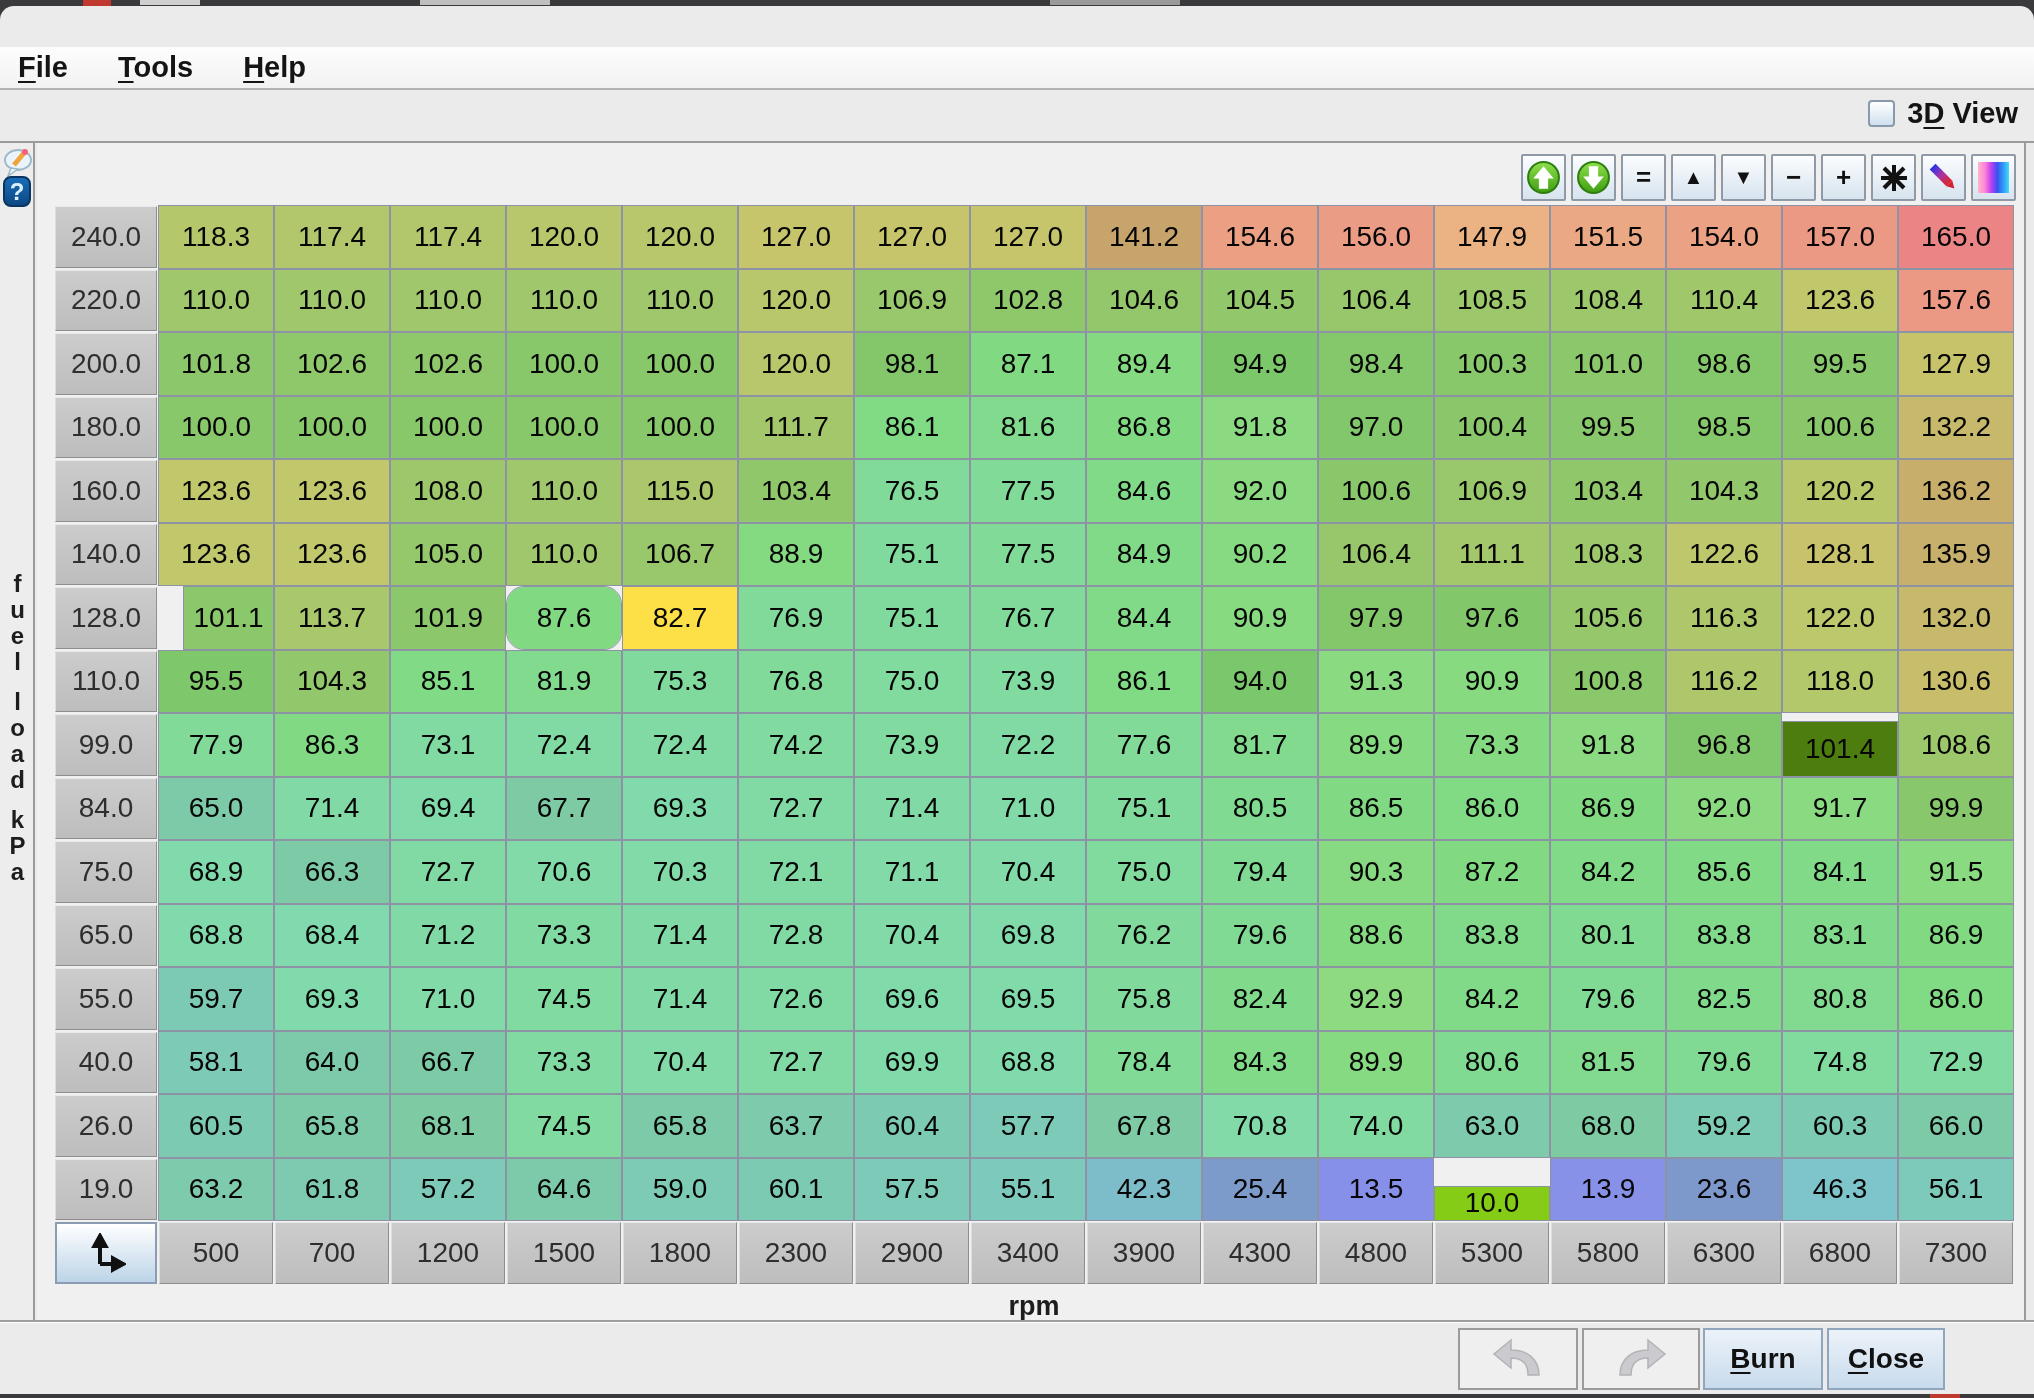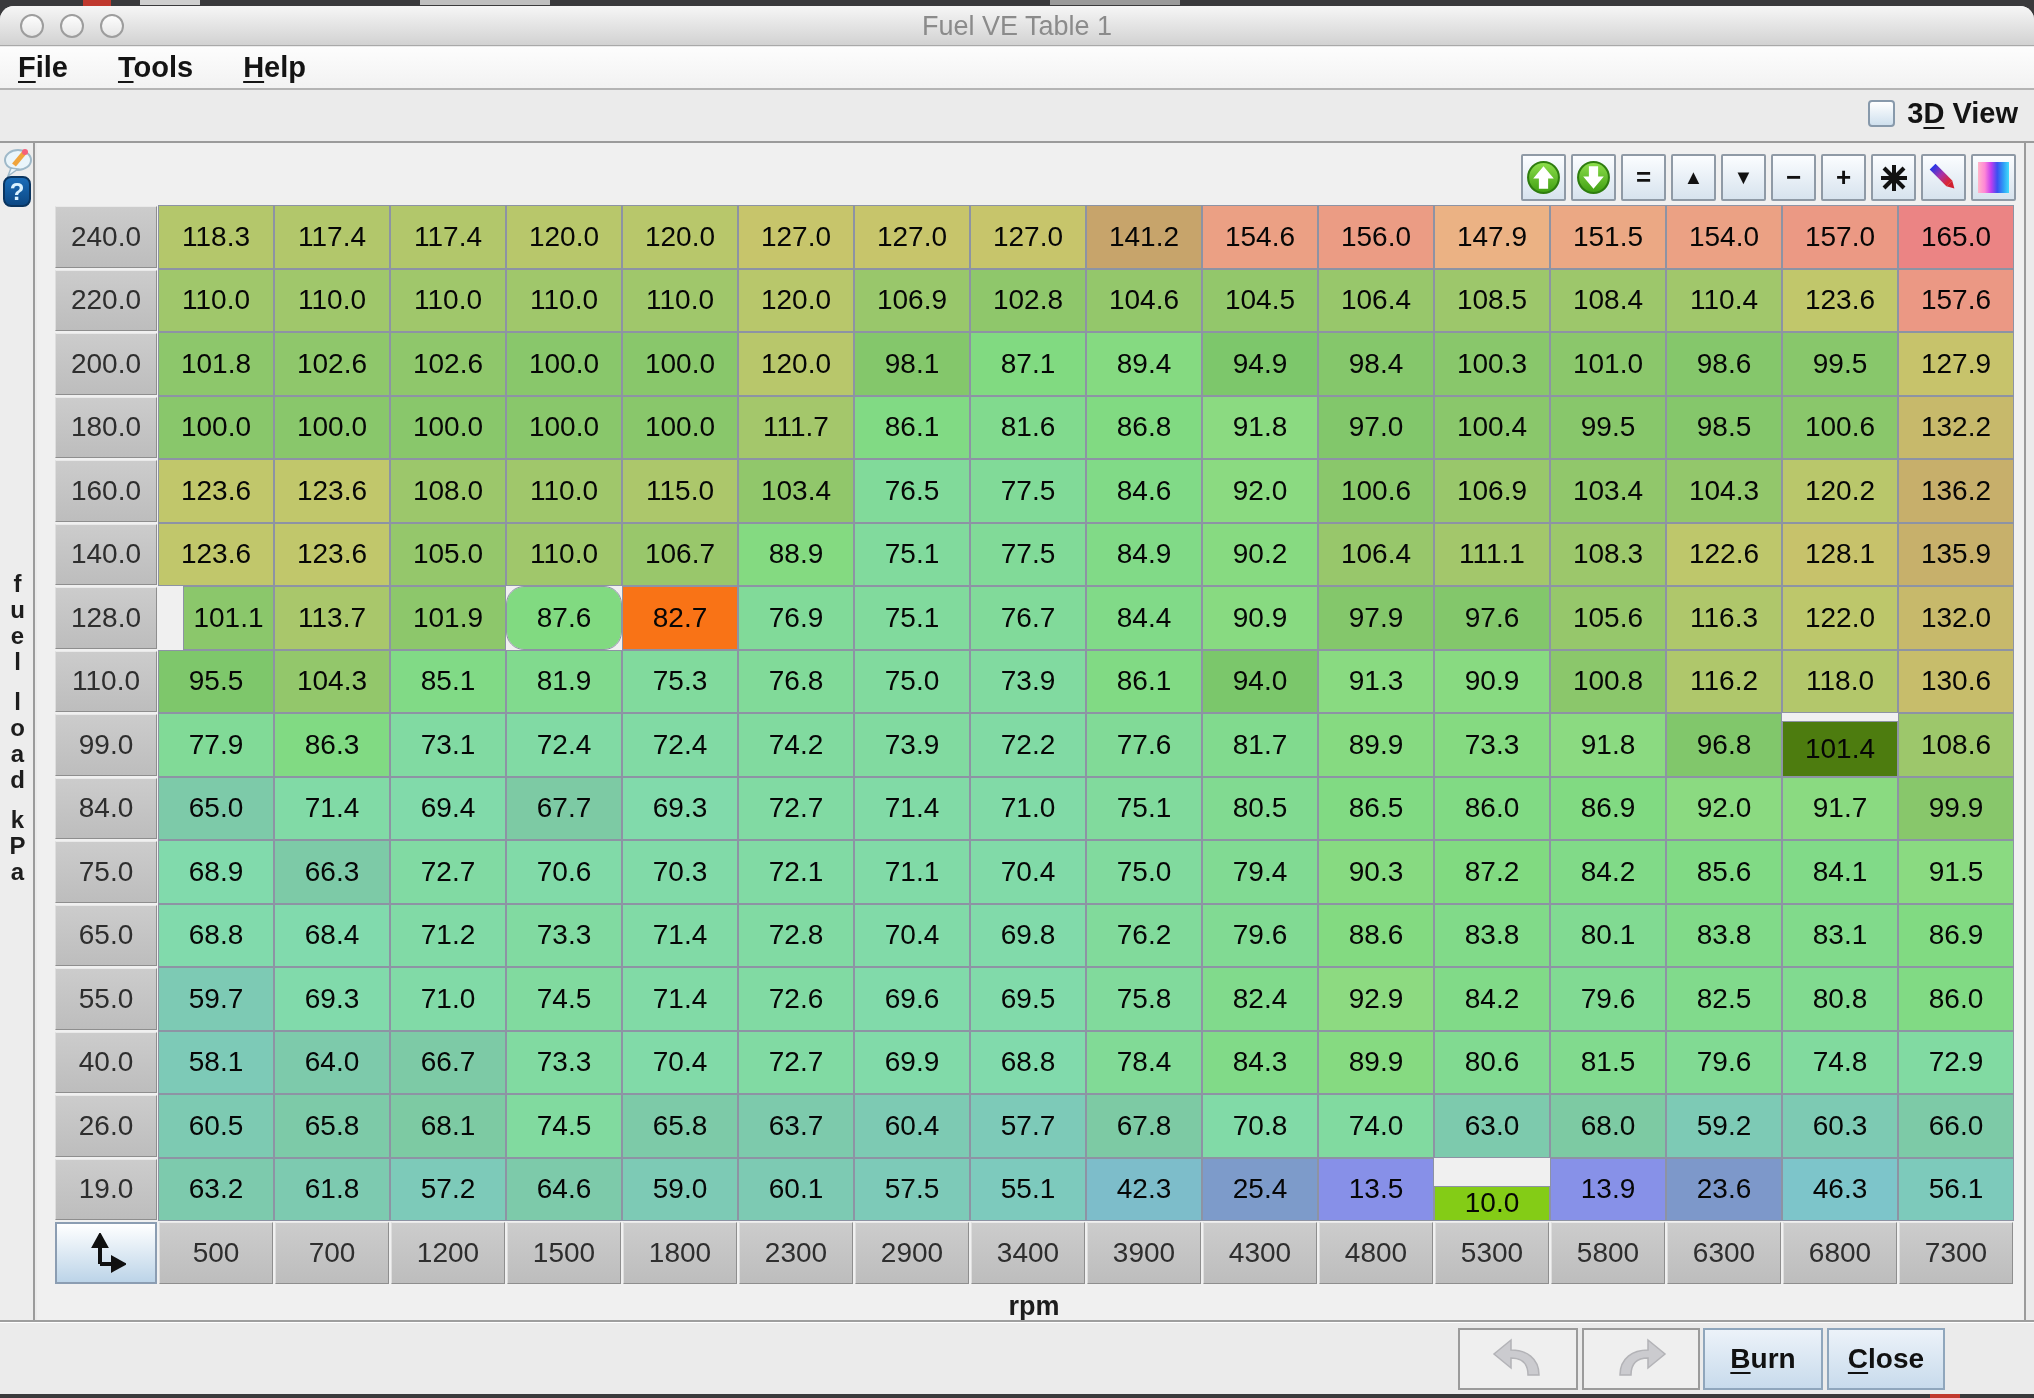--- a/index.html
+++ b/index.html
@@ -92,28 +92,20 @@
 <body>
 
 <div class="bg-frag" style="left:83px; top:0; width:28px; height:6px; background:#c0392e;"></div>
 <div class="bg-frag" style="left:140px; top:0; width:60px; height:5px; background:#cfcfcf;"></div>
 <div class="bg-frag" style="left:420px; top:0; width:130px; height:5px; background:#bfbfbf;"></div>
 <div class="bg-frag" style="left:1050px; top:0; width:130px; height:5px; background:#9a9a9a;"></div>
 <div class="bg-frag" style="left:1930px; bottom:0; width:30px; height:4px; background:#c0392e;"></div>
 
 <div class="window">
 
-  <div class="titlebar">
-    <div class="traffic">
-      <div class="light"></div>
-      <div class="light"></div>
-      <div class="light"></div>
-    </div>
-    <div class="win-title">Fuel VE Table 1</div>
-  </div>
 
   <div class="menubar">
       <span class="menu-item"><u>F</u>ile</span>
       <span class="menu-item"><u>T</u>ools</span>
       <span class="menu-item"><u>H</u>elp</span>
     </div>
 
   <div class="toggle-row">
     <div class="checkbox"></div>
     <span id="toggle-label">3<u>D</u> View</span>
@@ -312,21 +304,21 @@
           <div class="ve-cell" style="background: rgb(163, 199, 107);">111.1</div>
           <div class="ve-cell" style="background: rgb(156, 199, 107);">108.3</div>
           <div class="ve-cell" style="background: rgb(190, 199, 107);">122.6</div>
           <div class="ve-cell" style="background: rgb(199, 194, 107);">128.1</div>
           <div class="ve-cell" style="background: rgb(199, 176, 107);">135.9</div>
           <div class="axis-cell">128.0</div>
           <div class="ve-cell" style="background: rgb(139, 199, 107); margin-left: 25px;">101.1</div>
           <div class="ve-cell" style="background: rgb(169, 199, 107);">113.7</div>
           <div class="ve-cell" style="background: rgb(141, 199, 107);">101.9</div>
           <div class="ve-cell" style="background: rgb(129, 218, 129); border-radius: 17px;">87.6</div>
-          <div class="ve-cell" style="background: #f97316;">82.7</div>
+          <div class="ve-cell" style="background: #fde047;">82.7</div>
           <div class="ve-cell" style="background: rgb(129, 218, 153);">76.9</div>
           <div class="ve-cell" style="background: rgb(129, 218, 157);">75.1</div>
           <div class="ve-cell" style="background: rgb(129, 218, 154);">76.7</div>
           <div class="ve-cell" style="background: rgb(129, 218, 136);">84.4</div>
           <div class="ve-cell" style="background: rgb(136, 218, 129);">90.9</div>
           <div class="ve-cell" style="background: rgb(132, 199, 107);">97.9</div>
           <div class="ve-cell" style="background: rgb(131, 199, 107);">97.6</div>
           <div class="ve-cell" style="background: rgb(150, 199, 107);">105.6</div>
           <div class="ve-cell" style="background: rgb(175, 199, 107);">116.3</div>
           <div class="ve-cell" style="background: rgb(189, 199, 107);">122.0</div>

